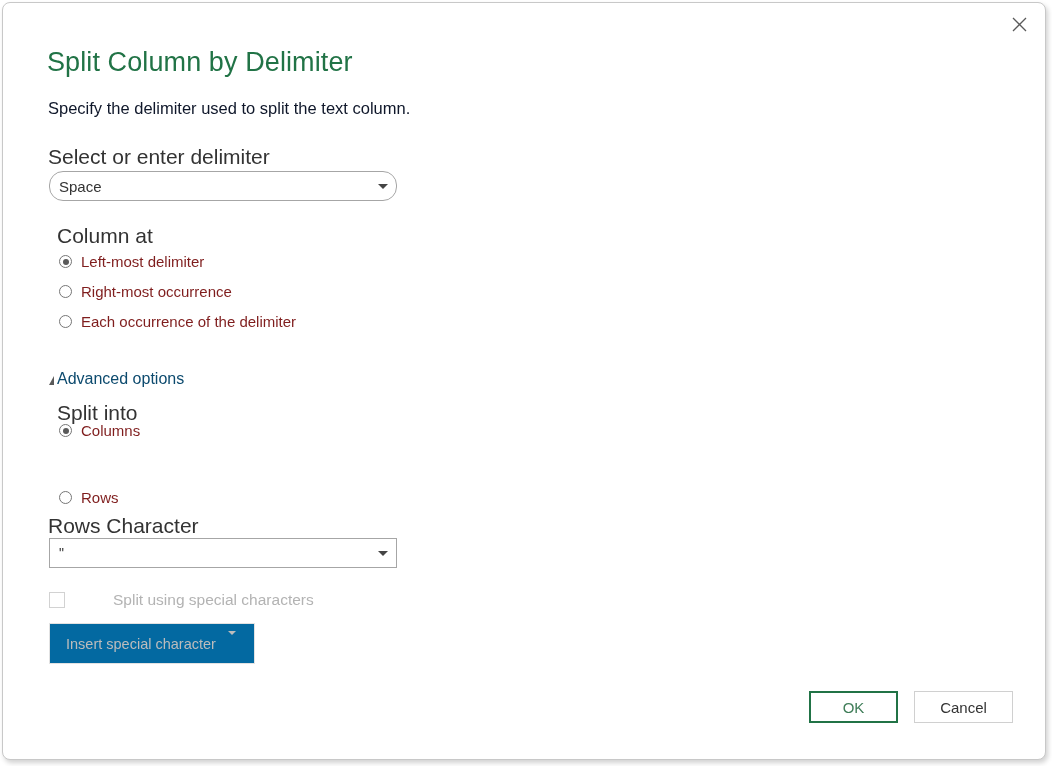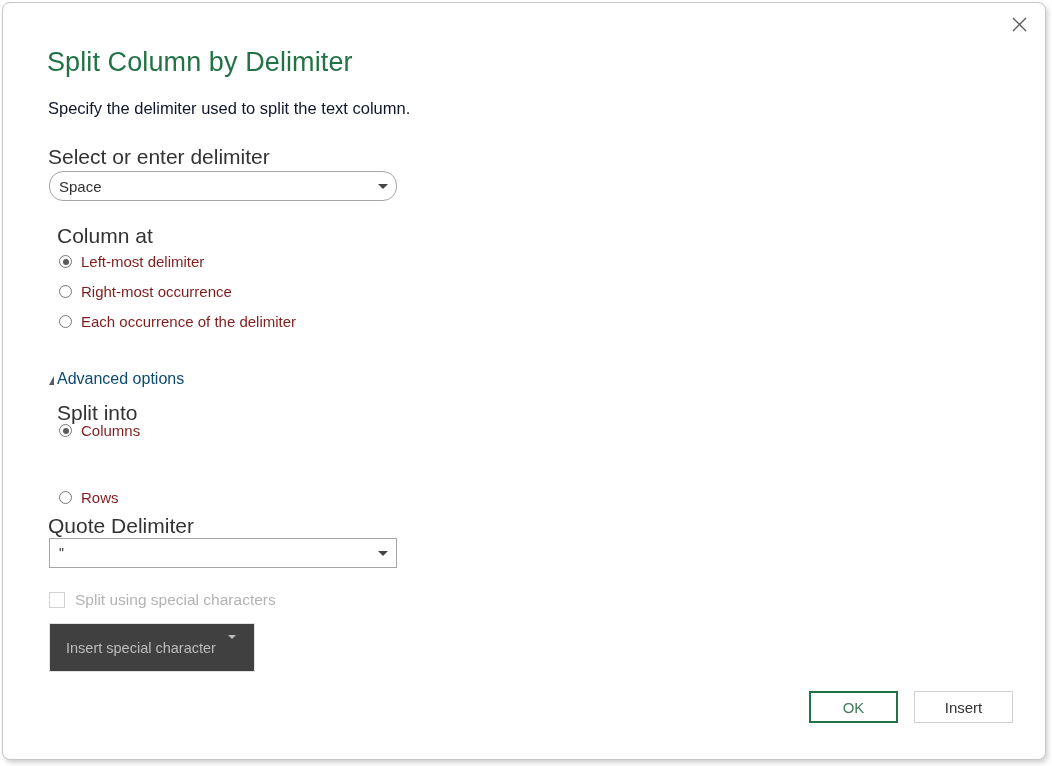--- a/index.html
+++ b/index.html
@@ -171,42 +171,43 @@
     font-size: 16px;
     color: #0c4a6e;
   }
 
   
   .check-row {
     position: absolute;
     display: flex;
     align-items: center;
     white-space: nowrap;
+    gap: 38px;
   }
   .checkbox {
     flex: 0 0 auto;
     width: 16px;
     height: 16px;
     box-sizing: border-box;
     border: 1px solid #d2d2d2;
     background: #ffffff;
     margin-right: 10px;
   }
   .check-label {
     font-size: 15.5px;
     color: #b3b3b3;
   }
 
   
   .ghost-button {
     position: absolute;
     box-sizing: border-box;
-    height: 49px;
+    height: 41px;
     border: 1px solid #e2e2e2;
-    background: #404040;
+    background: #0369a1;
     display: flex;
     align-items: center;
     padding: 0 10px 0 16px;
     white-space: nowrap;
   }
   .ghost-button .gb-label {
     font-size: 14.5px;
     color: #bcbcbc;
     margin-right: 12px;
   }
@@ -284,34 +285,34 @@
   <div class="radio-row" style="left:56px; top:419px;justify-content:center;">
     <span class="radio checked"></span>
     <span class="radio-label">Columns</span>
   </div>
 
   <div class="radio-row" style="left:56px; top:458px;margin-top:28px;">
     <span class="radio"></span>
     <span class="radio-label">Rows</span>
   </div>
 
-  <div class="field-label" style="left:45px; top:511px;">Quote Delimiter</div>
+  <div class="field-label" style="left:45px; top:511px;">Rows Character</div>
   <div class="combo" style="left:46px; top:535px; width:348px;">
     <span class="combo-value quote">"</span>
     <span class="combo-arrow">
         <i class="caret"></i>
       </span>
   </div>
 
   <div class="check-row" style="left:46px; top:588px;">
     <span class="checkbox"></span>
     <span class="check-label">Split using special characters</span>
   </div>
 
   <div class="ghost-button" style="left:46px; top:620px; width:206px;">
     <span class="gb-label">Insert special character</span>
     <span><i class="caret light"></i></span>
   </div>
 
   <div class="btn btn-ok" style="left:806px; top:688px; width:89px;">OK</div>
-  <div class="btn btn-cancel" style="left:911px; top:688px; width:99px;">Insert</div>
+  <div class="btn btn-cancel" style="left:911px; top:688px; width:99px;">Cancel</div>
 
 </div>
 
 </body></html>

